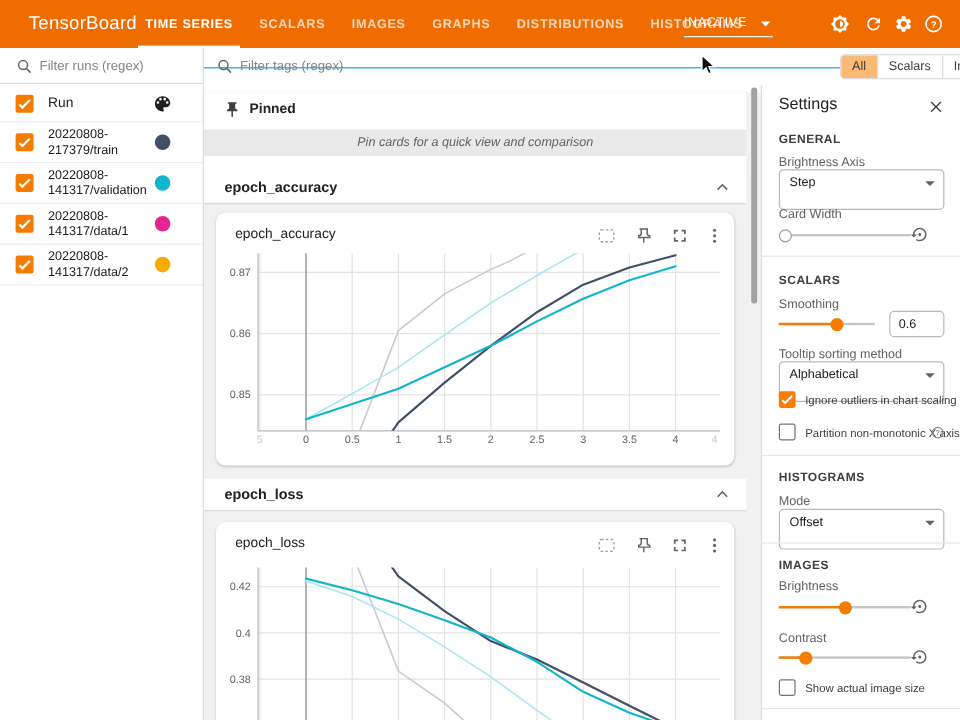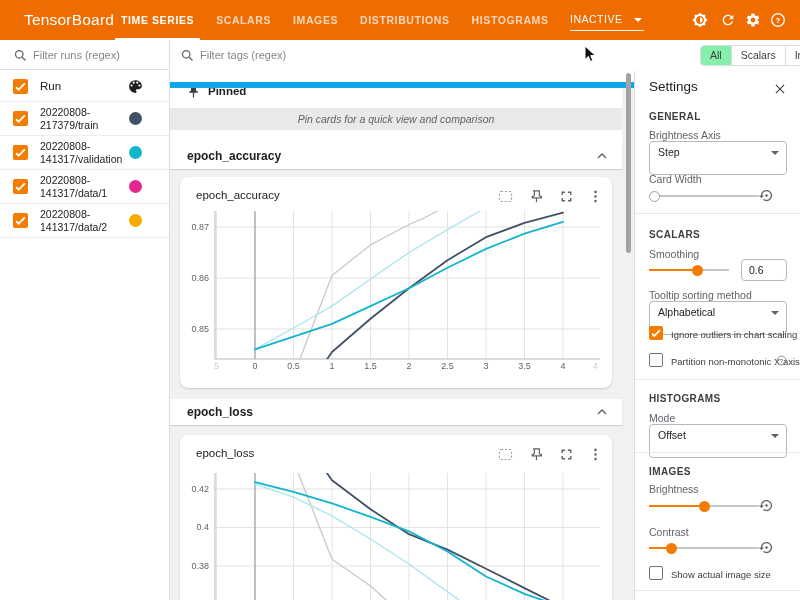--- a/index.html
+++ b/index.html
@@ -14,26 +14,26 @@
   .tab { position:relative; height:40px; line-height:40px; padding:0 11px; color:rgba(255,255,255,.72);
     font-size:10.5px; font-weight:700; letter-spacing:.6px; cursor:pointer; white-space:nowrap; }
   .tab.active { color:#fff; }
   .tab.active::after { content:""; position:absolute; left:5px; right:5px; bottom:0; height:2.5px; background:#fff; }
   #status { position:absolute; left:570px; top:10px; width:74px; height:21px; border-bottom:1.5px solid rgba(255,255,255,.95); color:#fff; }
   #status .val { font-size:10.5px; letter-spacing:.5px; line-height:19px; font-weight:500; }
   #status .caret { position:absolute; right:2px; top:8px; width:0; height:0; border-left:4px solid transparent; border-right:4px solid transparent; border-top:4.5px solid #fff; }
   .hicon { position:absolute; top:12px; width:16px; height:16px; cursor:pointer; }
 
   
-  #toolbar { position:absolute; left:170px; top:40px; width:630px; height:48px; background:#fff; border-bottom:6px solid #0ea5e9; z-index:20; }
+  #toolbar { position:absolute; left:170px; top:40px; width:630px; height:17px; background:#fff; border-bottom:1px solid #0ea5e9; z-index:20; }
   .placeholder { color:#80868b; font-size:11px; }
   #chipgroup { position:absolute; left:530px; top:5px; height:21px; display:flex; border:1px solid #dadce0; border-radius:4px; overflow:hidden; background:#fff; }
   .chip { padding:0 9px; line-height:19px; font-size:10.5px; color:#3c4043; border-left:1px solid #dadce0; cursor:pointer; white-space:nowrap; }
   .chip:first-child { border-left:none; }
-  .chip.active { background:#86efac; }
+  .chip.active { background:#fdba74; }
 
   
   #sidebar { position:absolute; left:0; top:40px; width:170px; height:560px; background:#fff; border-right:1px solid #dcdcdc; z-index:10; }
   #runs-filter { position:absolute; left:0; top:0; width:169px; height:30px; border-bottom:1px solid #dcdcdc; }
   .srow { position:absolute; left:0; width:169px; border-bottom:1px solid #ededed; }
   .cb { position:absolute; left:13px; width:15px; height:15px; border-radius:2px; background:#f57c00; }
   .cb svg { position:absolute; inset:0; }
   .runname { position:absolute; left:40px; width:86px; font-size:10.5px; color:#202124; line-height:1.28; word-wrap:break-word; }
   .rundot { position:absolute; left:129px; width:13px; height:13px; border-radius:50%; }
 
@@ -78,20 +78,21 @@
 </style>
 </head>
 <body>
 
 <div id="hdr">
   <div id="logo">TensorBoard</div>
   <div id="tabs">
     <div class="tab active">TIME SERIES</div>
     <div class="tab">SCALARS</div>
     <div class="tab">IMAGES</div>
+    <div class="tab">GRAPHS</div>
     <div class="tab">DISTRIBUTIONS</div>
     <div class="tab">HISTOGRAMS</div>
   </div>
   <div id="status">
     <div class="val">INACTIVE</div>
     <div class="caret"></div>
   </div>
   <div class="hicon" style="left:692px">
     <svg viewBox="0 0 24 24">
         <path fill="#fff" d="M20 8.69V4h-4.69L12 .69 8.69 4H4v4.69L.69 12 4 15.31V20h4.69L12 23.31 15.31 20H20v-4.69L23.31 12 20 8.69zM12 18c-3.31 0-6-2.69-6-6s2.69-6 6-6 6 2.69 6 6-2.69 6-6 6zm0-10v8c2.21 0 4-1.79 4-4s-1.79-4-4-4z"></path>

